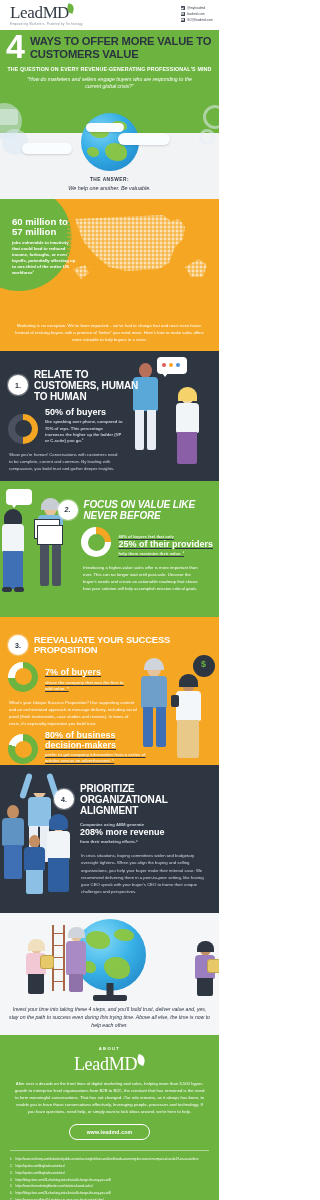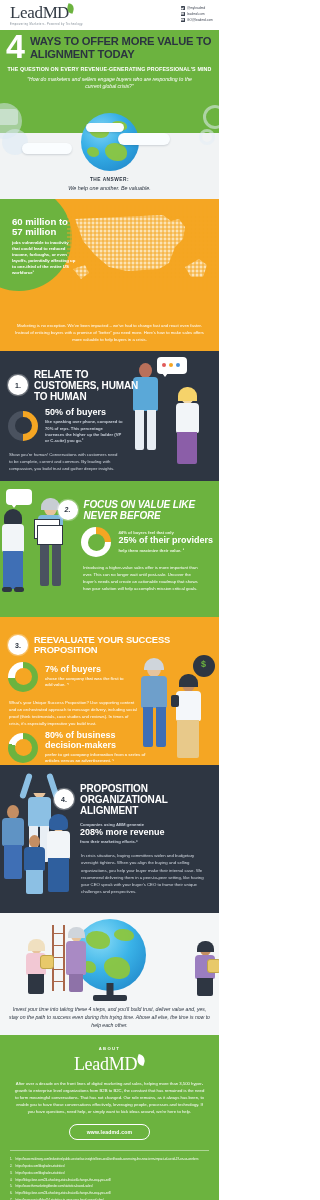--- a/index.html
+++ b/index.html
@@ -73,21 +73,21 @@
   .sec-head.center { justify-content:center; }
   .badge { flex:0 0 auto; width:20px; height:20px; border-radius:50%; background:#ffffff;
            display:flex; align-items:center; justify-content:center;
            font-size:7px; font-weight:bold; color:#2b3440;
            box-shadow:0 0 0 1.2px rgba(255,255,255,.28); }
   .sec-title { font-size:10px; line-height:1.12; font-weight:bold; letter-spacing:-.15px; }
   .sec.dark  .sec-title { color:#ffffff; }
   .sec.green .sec-title { color:#ffffff; }
   .sec.orange .sec-title { color:#ffffff; }
 
-  .statrow { display:flex; align-items:center; gap:7px; padding:6px 8px 0; position:relative; z-index:4; }
+  .statrow { display:flex; align-items:flex-end; gap:7px; padding:6px 8px 0; position:relative; z-index:4;text-decoration:underline; }
   .statrow.right { justify-content:flex-end; }
   .donut { flex:0 0 auto; width:30px; height:30px; border-radius:50%; position:relative; }
   .donut::after { content:""; position:absolute; inset:6.5px; border-radius:50%; }
   .sec.dark .donut::after  { background:#2e3642; }
   .sec.green .donut::after { background:#6cb33f; }
   .sec.orange .donut::after{ background:#f5a623; }
   .stat-txt { max-width:112px; }
   .stat-pre { font-size:4.2px; line-height:1.4; font-weight:bold; }
   .stat-big { font-size:9px; line-height:1.08; font-weight:bold; }
   .stat-post{ font-size:4.2px; line-height:1.45; font-weight:bold; margin-top:1.5px; }
@@ -176,21 +176,21 @@
             </svg>
           </span>
         <span>GO@leadmd.com</span>
       </div>
     </div>
   </div>
 
   <div class="hero">
     <div class="hero-top">
       <div class="big4">4</div>
-      <div class="hero-title">WAYS TO OFFER MORE VALUE TO ALIGNMENT TODAY</div>
+      <div class="hero-title">WAYS TO OFFER MORE VALUE TO CUSTOMERS VALUE</div>
     </div>
     <div class="hero-sub">THE QUESTION ON EVERY REVENUE-GENERATING PROFESSIONAL'S MIND</div>
     <div class="hero-quote">"How do marketers and sellers engage buyers who are responding to the current global crisis?"</div>
   </div>
 
   <div class="globeband">
     <div class="deco deco-circle" style="left:-14px;top:4px;width:36px;height:36px;"></div>
     <div class="deco" style="left:-6px;top:10px;width:24px;height:16px;background:#eaf2fa;border-radius:3px;"></div>
     <div class="deco deco-circle" style="left:2px;top:30px;width:26px;height:26px;"></div>
     <div class="gear" style="right:-8px;top:6px;width:24px;height:24px;"></div>
@@ -371,21 +371,21 @@
         <div class="leg" style="left:2px;top:41px;width:21px;height:34px;background:#2f5f9e;"></div>
       </div>
       <div class="ppl" style="left:24px;top:62px;">
         <div class="head" style="left:5px;top:0;width:11px;height:13px;background:#c48e63;"></div>
         <div class="body-sh" style="left:0;top:12px;width:21px;height:24px;background:#2f5f9e;"></div>
         <div class="leg" style="left:2px;top:35px;width:17px;height:24px;background:#8cc0e4;"></div>
       </div>
     </div>
     <div class="sec-head" style="padding-left:54px;">
       <div class="badge">4.</div>
-      <div class="sec-title" style="max-width:118px;">PROPOSITION ORGANIZATIONAL ALIGNMENT</div>
+      <div class="sec-title" style="max-width:118px;">PRIORITIZE ORGANIZATIONAL ALIGNMENT</div>
     </div>
     <div class="statrow" style="padding-left:80px;">
       <div class="stat-txt" style="max-width:128px;">
         <div class="stat-pre">Companies using ABM generate</div>
         <div class="stat-big">208% more revenue</div>
         <div class="stat-post">from their marketing efforts.⁶</div>
       </div>
     </div>
     <div class="body-copy" style="margin-left:72px;max-width:140px;padding-right:8px;">In crisis situations, buying committees widen and budgetary oversight tightens. When you align the buying and selling organizations, you help your buyer make their internal case. We recommend delivering them in a peer-to-peer setting, like having your CEO speak with your buyer's CEO to frame their unique challenges and perspectives.</div>
   </div>

